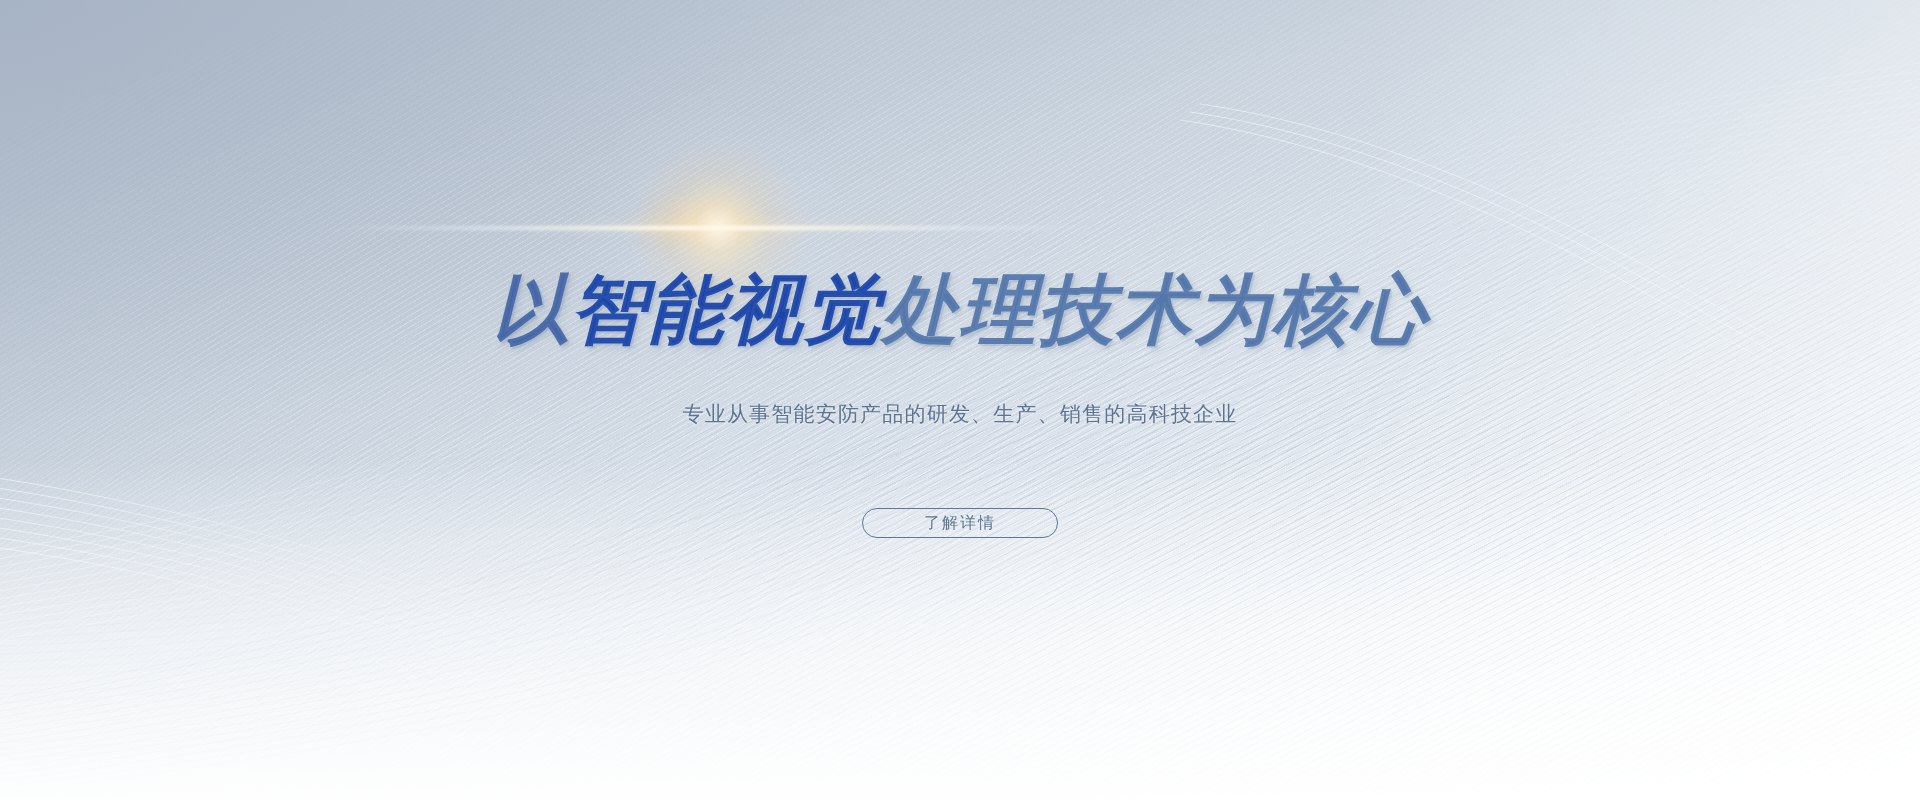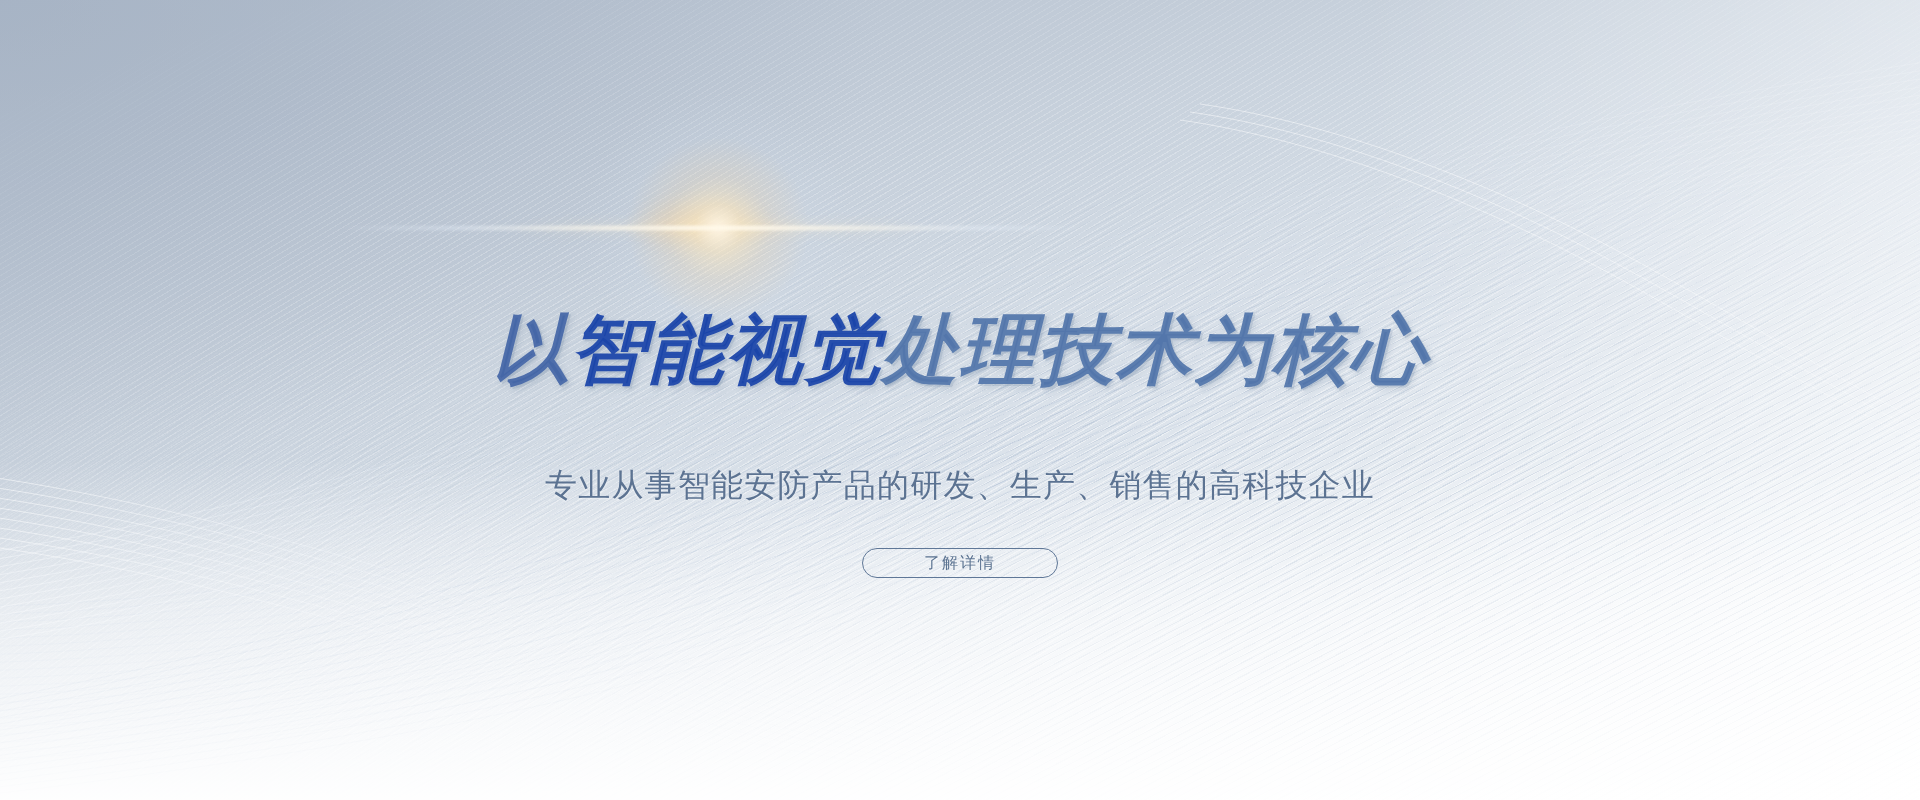--- a/index.html
+++ b/index.html
@@ -129,21 +129,20 @@
       rgba(255,206,138,0) 72%);
     filter:blur(6px);
     pointer-events:none;
   }
 
   
   .content{
     position:absolute; inset:0;
     display:flex; flex-direction:column; align-items:center;
     pointer-events:none;
-    margin-top:40px;
   }
 
   .headline{
     position:absolute; left:50%; top:272px; transform:translateX(-50%);
     white-space:nowrap;
     font-size:76px;
     line-height:1;
     font-weight:bold;
     letter-spacing:2px;
     font-family:"DejaVu Sans","Liberation Sans",sans-serif;
@@ -152,23 +151,23 @@
     text-shadow:
       2px 2px 0 rgba(120,140,170,.22),
       3px 4px 6px rgba(90,110,145,.16);
   }
   .headline .seg{ display:inline; }
   .headline .seg-strong{ color:#1b45a9; }
   .headline .seg-lead  { color:#4567a7; }
   .headline .seg-soft  { color:#5376ab; }
 
   .subtitle{
-    position:absolute; left:50%; top:424px; transform:translateX(-50%);
+    position:absolute; left:50%; top:400px; transform:translateX(-50%);
     white-space:nowrap;
-    font-size:32px;
+    font-size:21px;
     letter-spacing:1.2px;
     color:#5c7392;
     font-family:"DejaVu Sans","Liberation Sans",sans-serif;
     text-shadow:0 1px 2px rgba(255,255,255,.6);
   }
 
   .cta{
     position:absolute; left:50%; top:508px; transform:translateX(-50%);
     width:196px; height:30px;
     border:1.5px solid #5f7797;

